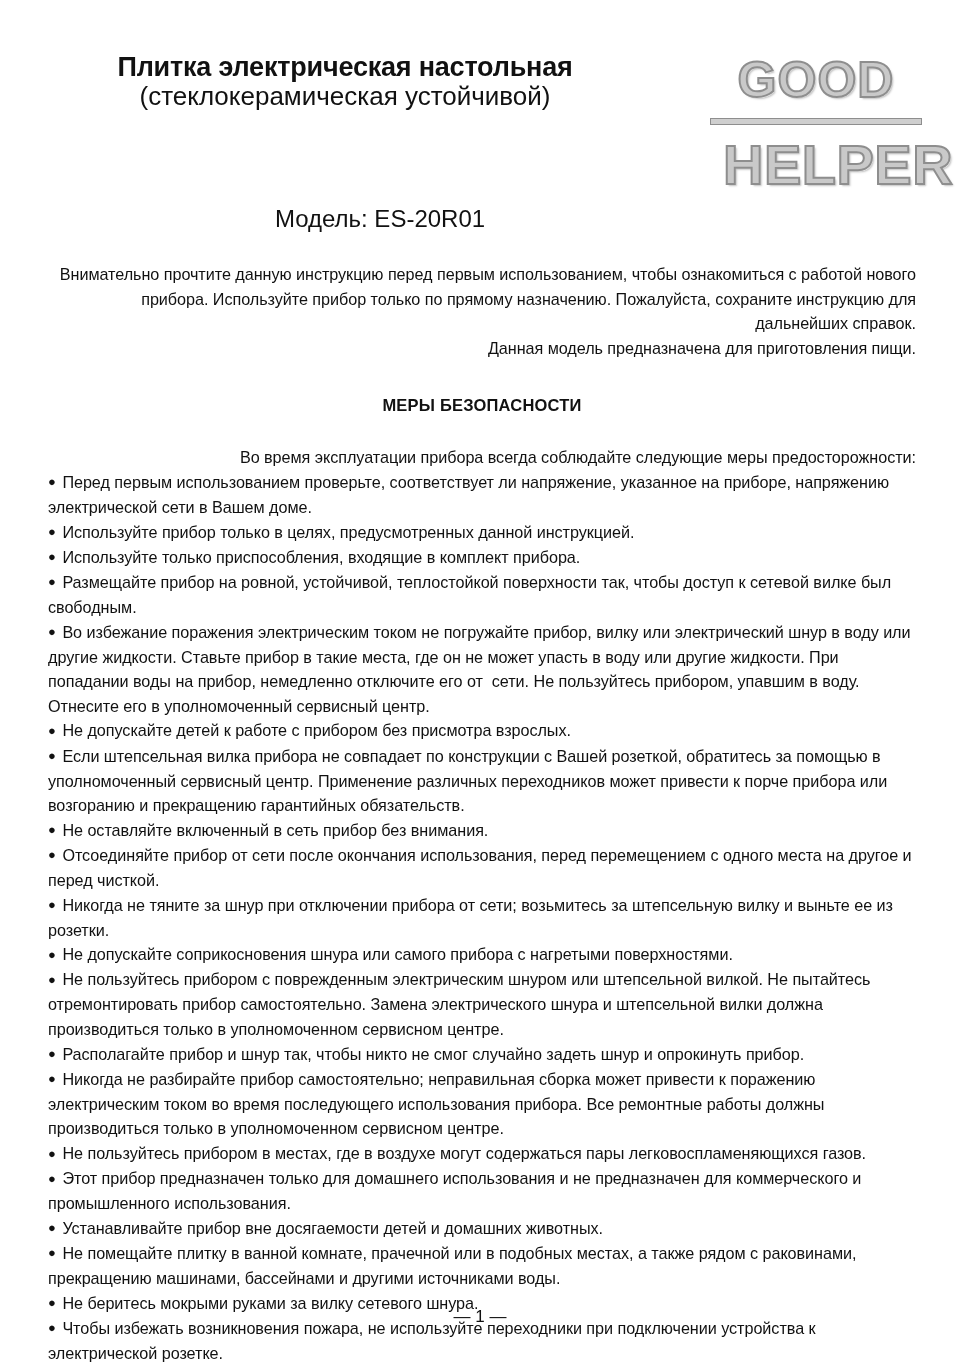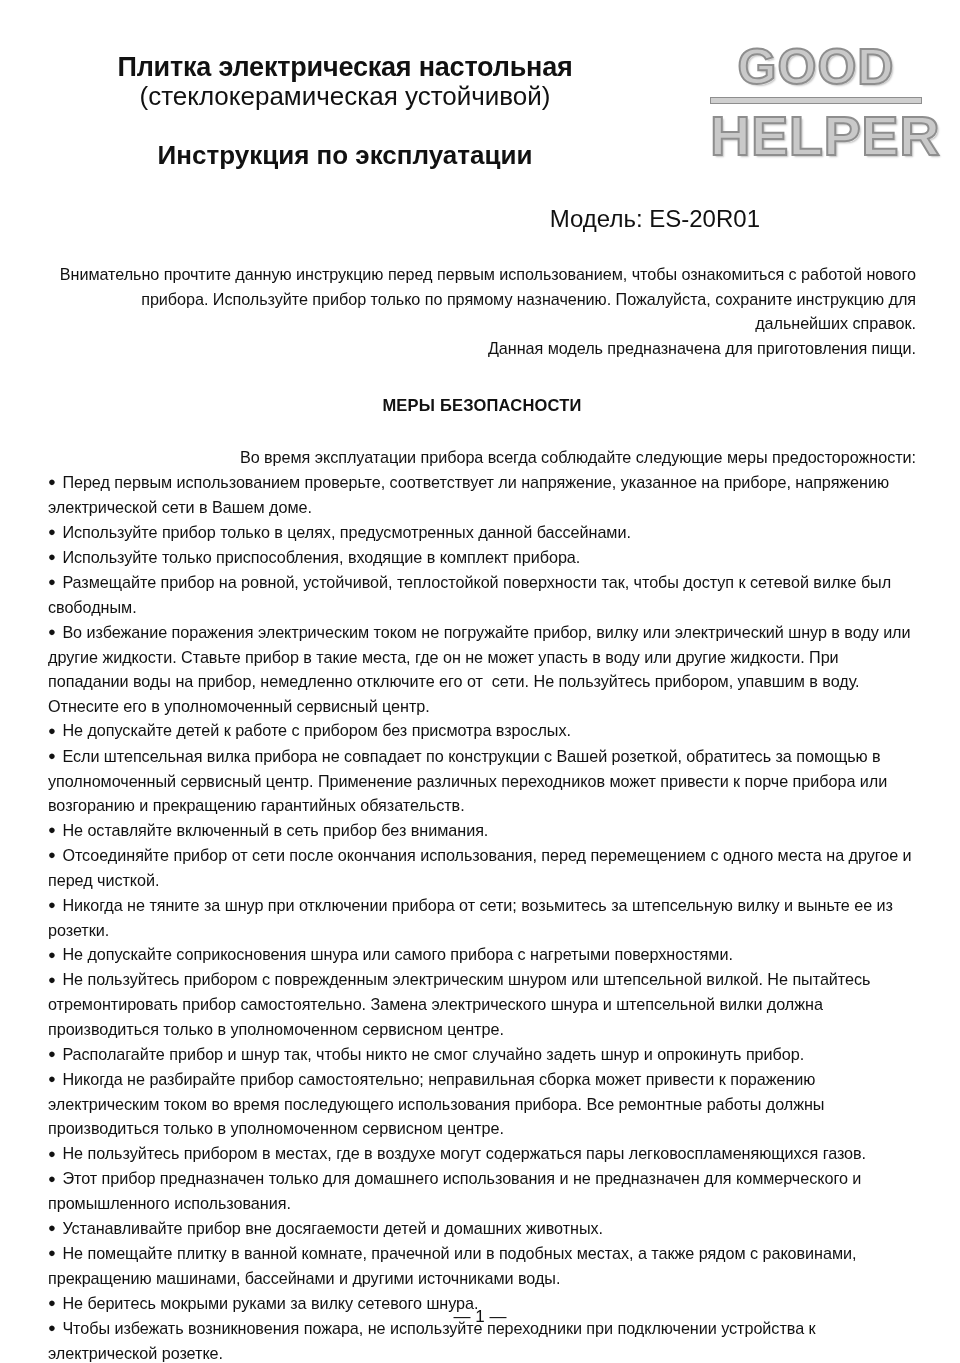--- a/index.html
+++ b/index.html
@@ -55,21 +55,21 @@
     font-weight: bold;
     margin: 0;
     padding-top: 28px;
     white-space: nowrap;
   }
   .model-line {
     position: absolute;
     left: 0;
     top: 205px;
     width: 760px;
-    text-align: right;
+    text-align: center;
     font-size: 24px;
     font-weight: normal;
   }
 
   
   .logo {
     position: absolute;
     right: 38px;
     top: 44px;
     width: 212px;
@@ -78,21 +78,21 @@
   }
   .logo-word {
     font-family: "Liberation Sans", "DejaVu Sans", sans-serif;
     font-weight: bold;
     font-size: 50px;
     line-height: 0.95;
     letter-spacing: 1px;
     color: #c9c9c9;
     -webkit-text-stroke: 2px #8e8e8e;
     text-shadow: 1px 1px 0 #f2f2f2, 2px 2px 2px rgba(120,120,120,0.45);
-    margin: 0;
+    margin: 13px;
   }
   .logo-word.second {
     font-size: 56px;
     letter-spacing: 0.5px;
   }
   .logo-bar {
     height: 7px;
     background: #cfcfcf;
     border: 1.5px solid #8e8e8e;
     margin: 5px 0 5px 0;
@@ -149,21 +149,20 @@
 </head>
 <body>
 
 <div class="page">
 
   <div class="header">
 
     <div class="title-block">
       <h1 class="title-main">Плитка электрическая настольная</h1>
       <div class="title-sub">(стеклокерамическая устойчивой)</div>
-      <div class="title-manual">Инструкция по эксплуатации</div>
     </div>
 
     <div class="model-line">Модель: ES-20R01</div>
 
     <div class="logo">
       <div class="logo-word">GOOD</div>
       <div class="logo-bar"></div>
       <div class="logo-word second">HELPER</div>
     </div>
 
@@ -173,21 +172,21 @@
 
     <p class="para">Внимательно прочтите данную инструкцию перед первым использованием, чтобы ознакомиться с работой нового прибора. Используйте прибор только по прямому назначению. Пожалуйста, сохраните инструкцию для дальнейших справок.</p>
     <p class="para">Данная модель предназначена для приготовления пищи.</p>
 
     <div class="section-head">МЕРЫ БЕЗОПАСНОСТИ</div>
 
     <p class="para">Во время эксплуатации прибора всегда соблюдайте следующие меры предосторожности:</p>
 
     <div id="rules-container">
         <p class="rule"><span class="bullet">● </span><span>Перед первым использованием проверьте, соответствует ли напряжение, указанное на приборе, напряжению электрической сети в Вашем доме.</span></p>
-        <p class="rule"><span class="bullet">● </span><span>Используйте прибор только в целях, предусмотренных данной бассейнами.</span></p>
+        <p class="rule"><span class="bullet">● </span><span>Используйте прибор только в целях, предусмотренных данной инструкцией.</span></p>
         <p class="rule"><span class="bullet">● </span><span>Используйте только приспособления, входящие в комплект прибора.</span></p>
         <p class="rule"><span class="bullet">● </span><span>Размещайте прибор на ровной, устойчивой, теплостойкой поверхности так, чтобы доступ к сетевой вилке был свободным.</span></p>
         <p class="rule"><span class="bullet">● </span><span>Во избежание поражения электрическим током не погружайте прибор, вилку или электрический шнур в воду или другие жидкости. Ставьте прибор в такие места, где он не может упасть в воду или другие жидкости. При попадании воды на прибор, немедленно отключите его от  сети. Не пользуйтесь прибором, упавшим в воду. Отнесите его в уполномоченный сервисный центр.</span></p>
         <p class="rule"><span class="bullet">● </span><span>Не допускайте детей к работе с прибором без присмотра взрослых.</span></p>
         <p class="rule"><span class="bullet">● </span><span>Если штепсельная вилка прибора не совпадает по конструкции с Вашей розеткой, обратитесь за помощью в уполномоченный сервисный центр. Применение различных переходников может привести к порче прибора или возгоранию и прекращению гарантийных обязательств.</span></p>
         <p class="rule"><span class="bullet">● </span><span>Не оставляйте включенный в сеть прибор без внимания.</span></p>
         <p class="rule"><span class="bullet">● </span><span>Отсоединяйте прибор от сети после окончания использования, перед перемещением с одного места на другое и перед чисткой.</span></p>
         <p class="rule"><span class="bullet">● </span><span>Никогда не тяните за шнур при отключении прибора от сети; возьмитесь за штепсельную вилку и выньте ее из розетки.</span></p>
         <p class="rule"><span class="bullet">● </span><span>Не допускайте соприкосновения шнура или самого прибора с нагретыми поверхностями.</span></p>
         <p class="rule"><span class="bullet">● </span><span>Не пользуйтесь прибором с поврежденным электрическим шнуром или штепсельной вилкой. Не пытайтесь отремонтировать прибор самостоятельно. Замена электрического шнура и штепсельной вилки должна производиться только в уполномоченном сервисном центре.</span></p>

